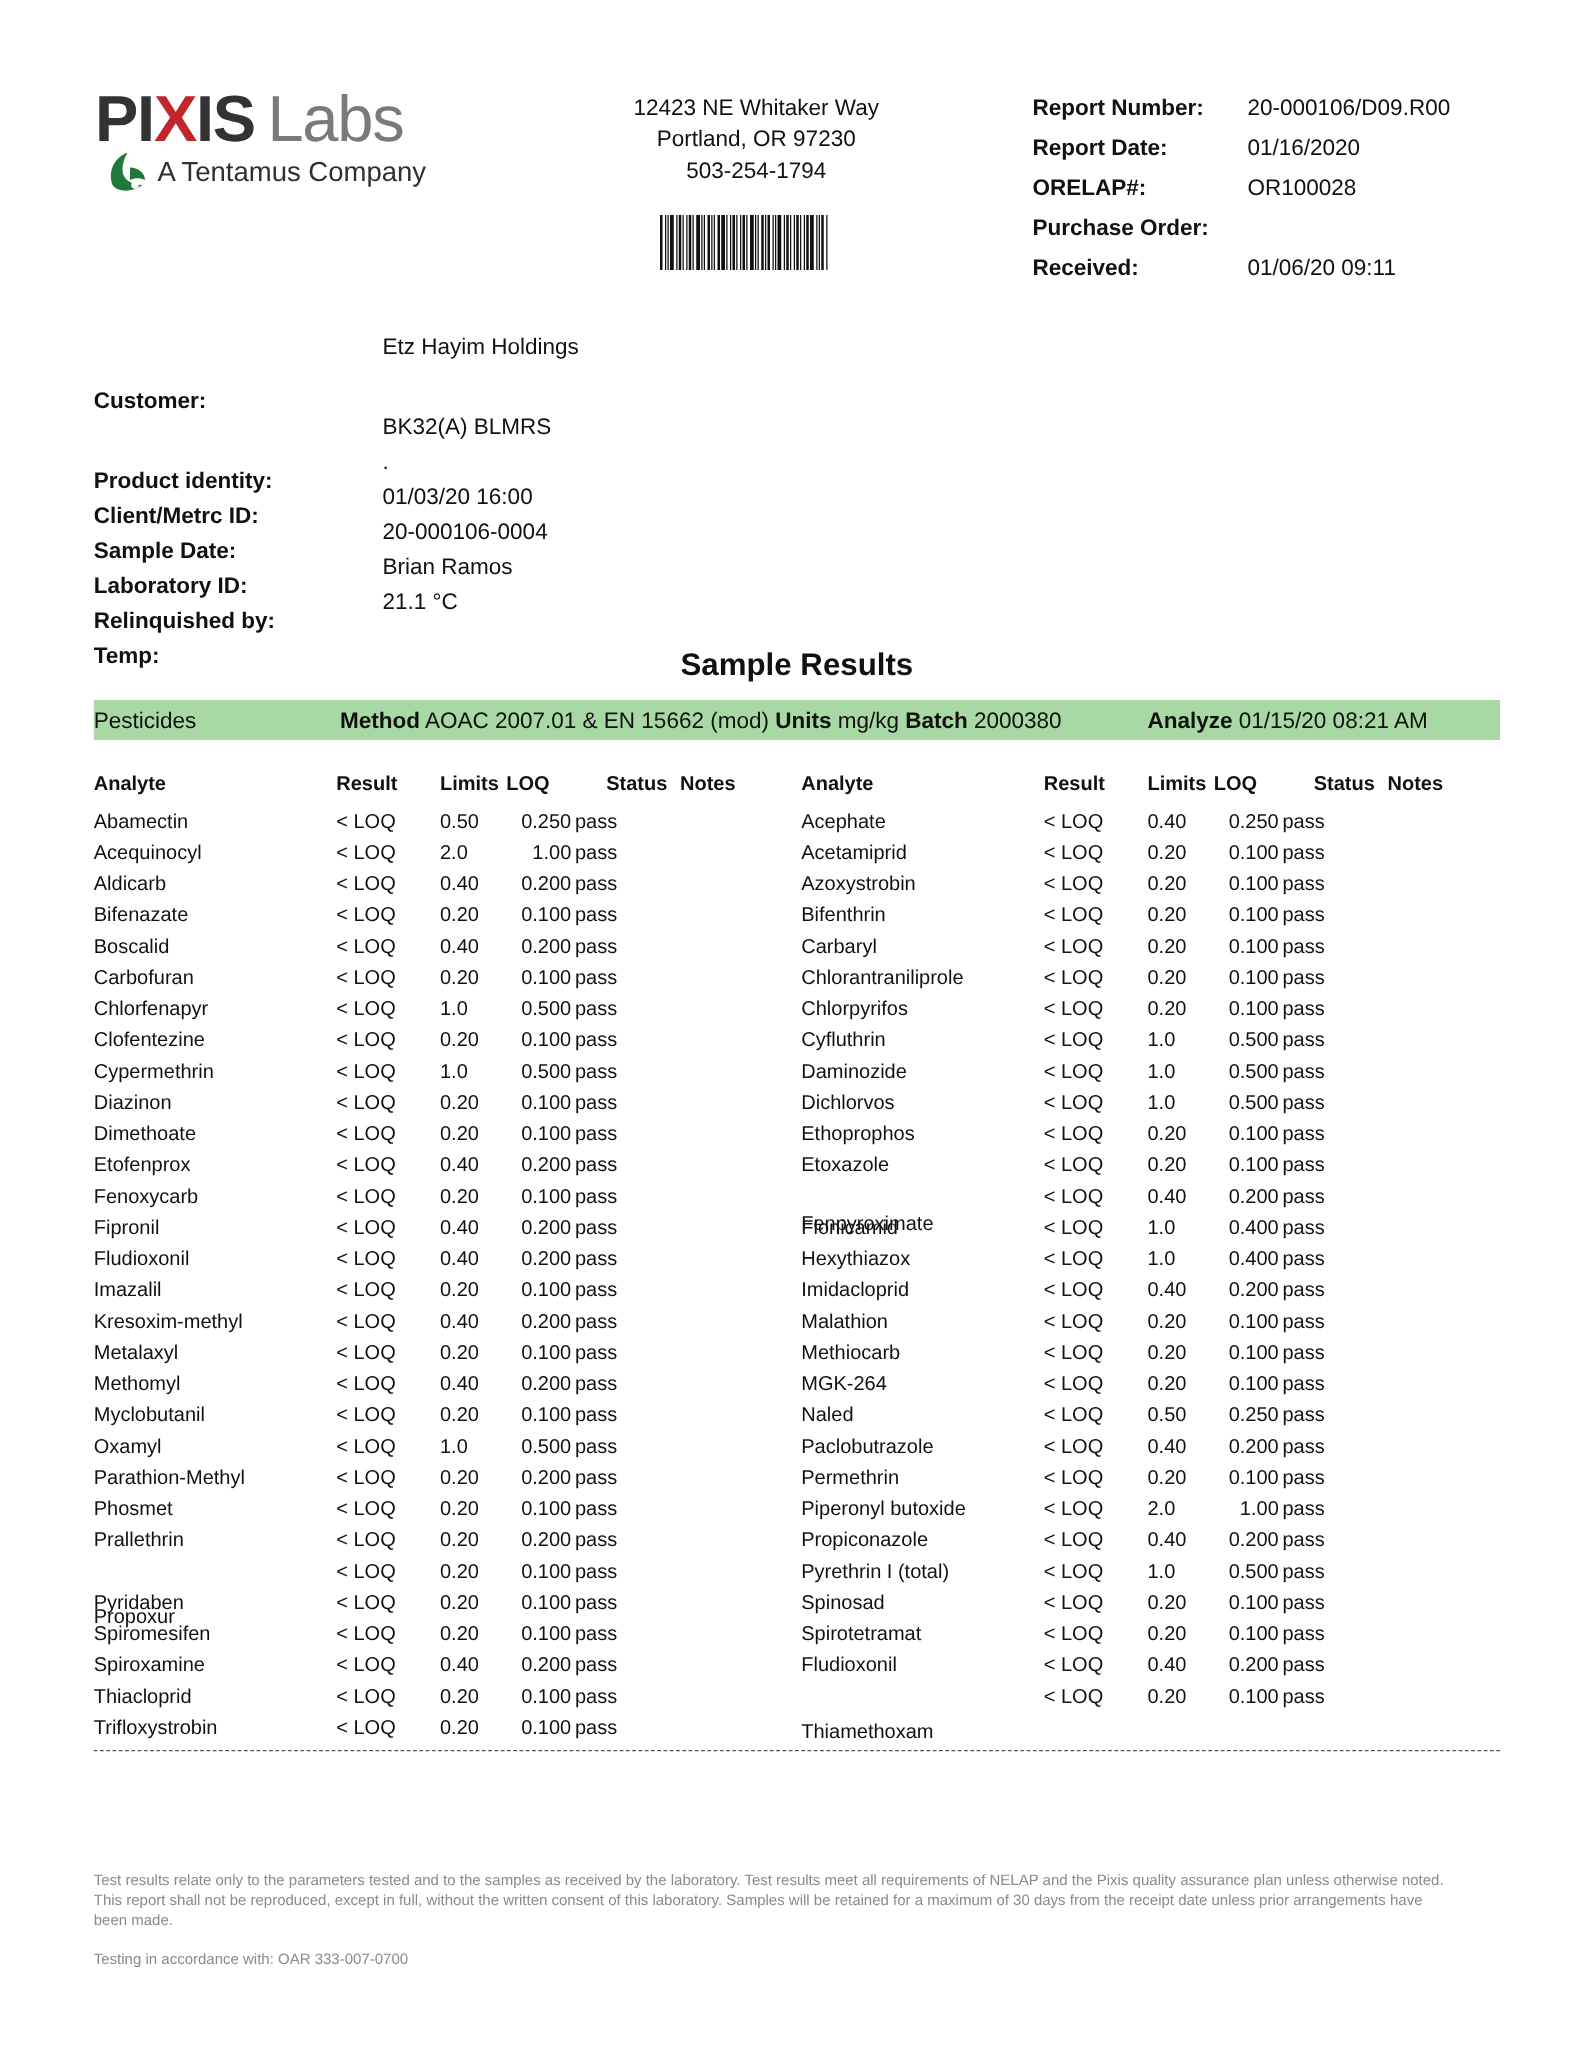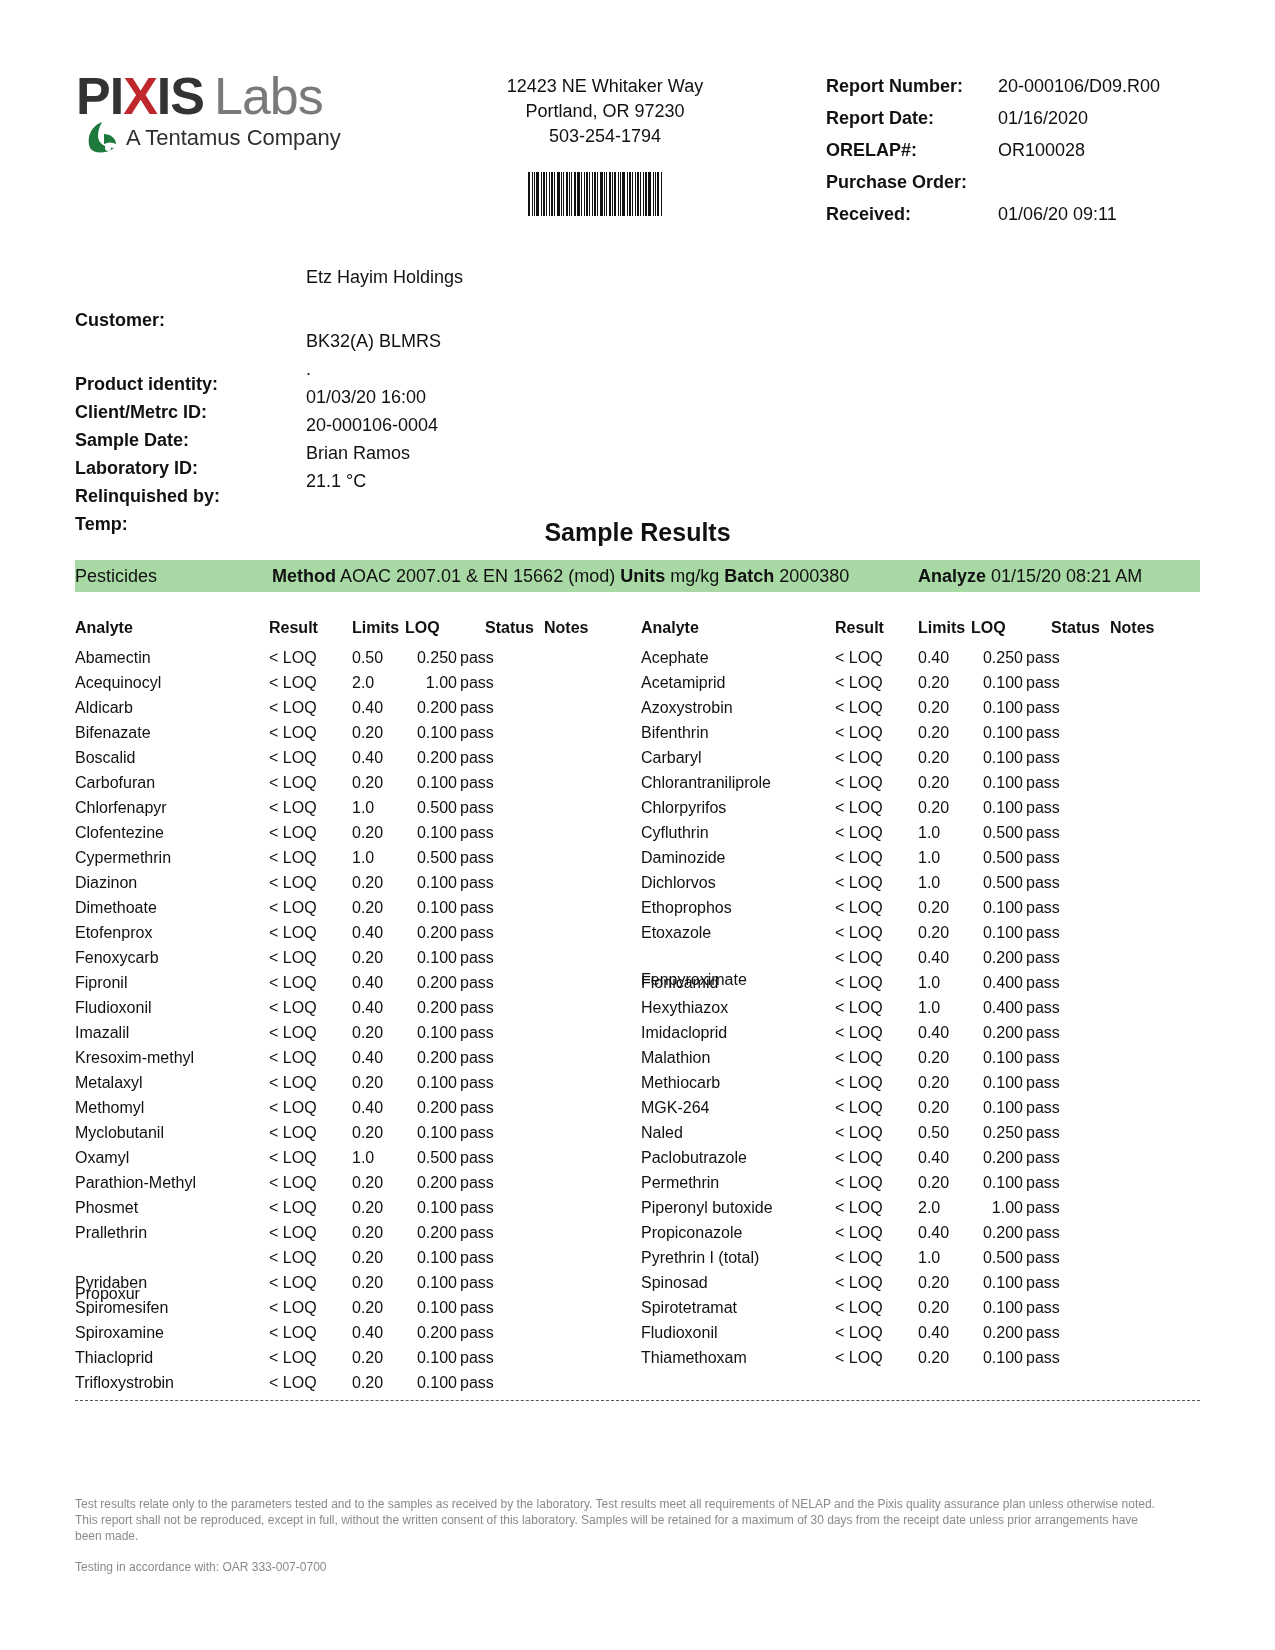--- a/index.html
+++ b/index.html
@@ -587,21 +587,21 @@
       <span class="c" style="left: 385px;">pass</span>
     </div>
     <div class="r">
       <span class="c" style="left: 0px;">Fludioxonil</span>
       <span class="c" style="left: 194px;">&lt; LOQ</span>
       <span class="c" style="left: 277px;">0.40</span>
       <span class="c" style="left: 330px; width: 52px; text-align: right;">0.200</span>
       <span class="c" style="left: 385px;">pass</span>
     </div>
     <div class="r">
-      <span class="c" style="left: 0px;">Thiamethoxam</span>
+      <span class="c" style="left: 0px; margin-top: 28px;">Thiamethoxam</span>
       <span class="c" style="left: 194px;">&lt; LOQ</span>
       <span class="c" style="left: 277px;">0.20</span>
       <span class="c" style="left: 330px; width: 52px; text-align: right;">0.100</span>
       <span class="c" style="left: 385px;">pass</span>
     </div>
   </div>
 
 <div class="abs dash"></div>
 
 <div class="abs foot">Test results relate only to the parameters tested and to the samples as received by the laboratory. Test results meet all requirements of NELAP and the Pixis quality assurance plan unless otherwise noted. This report shall not be reproduced, except in full, without the written consent of this laboratory. Samples will be retained for a maximum of 30 days from the receipt date unless prior arrangements have been made.</div>

